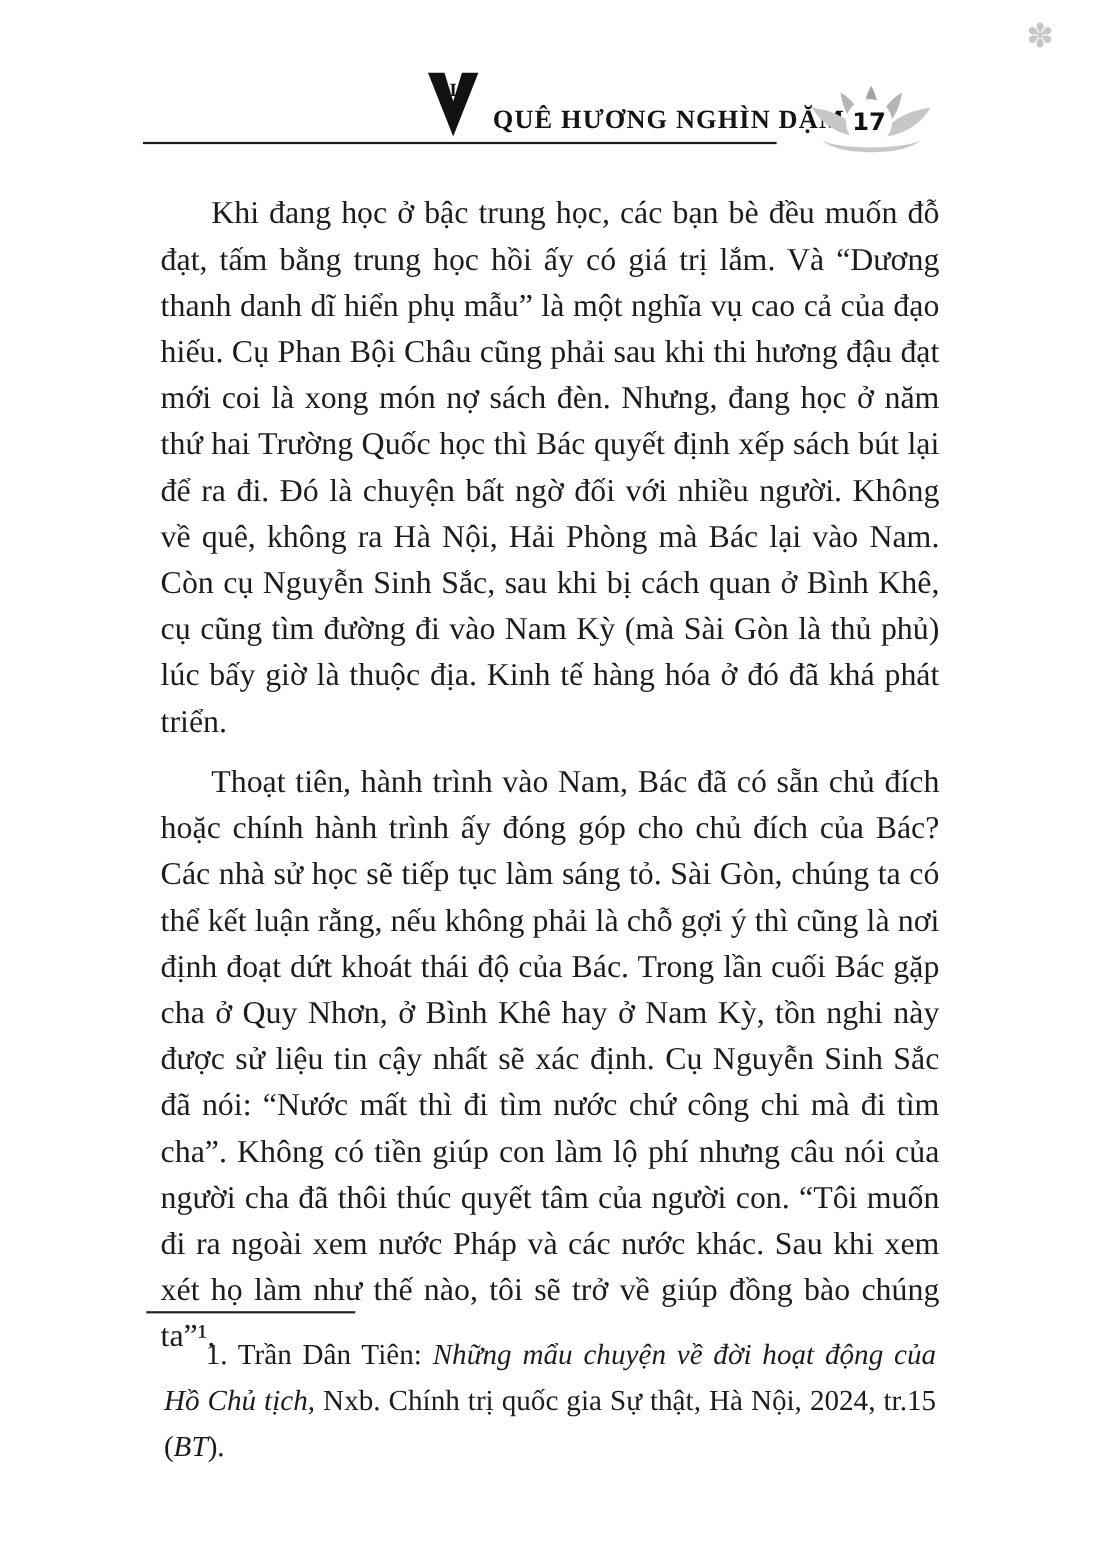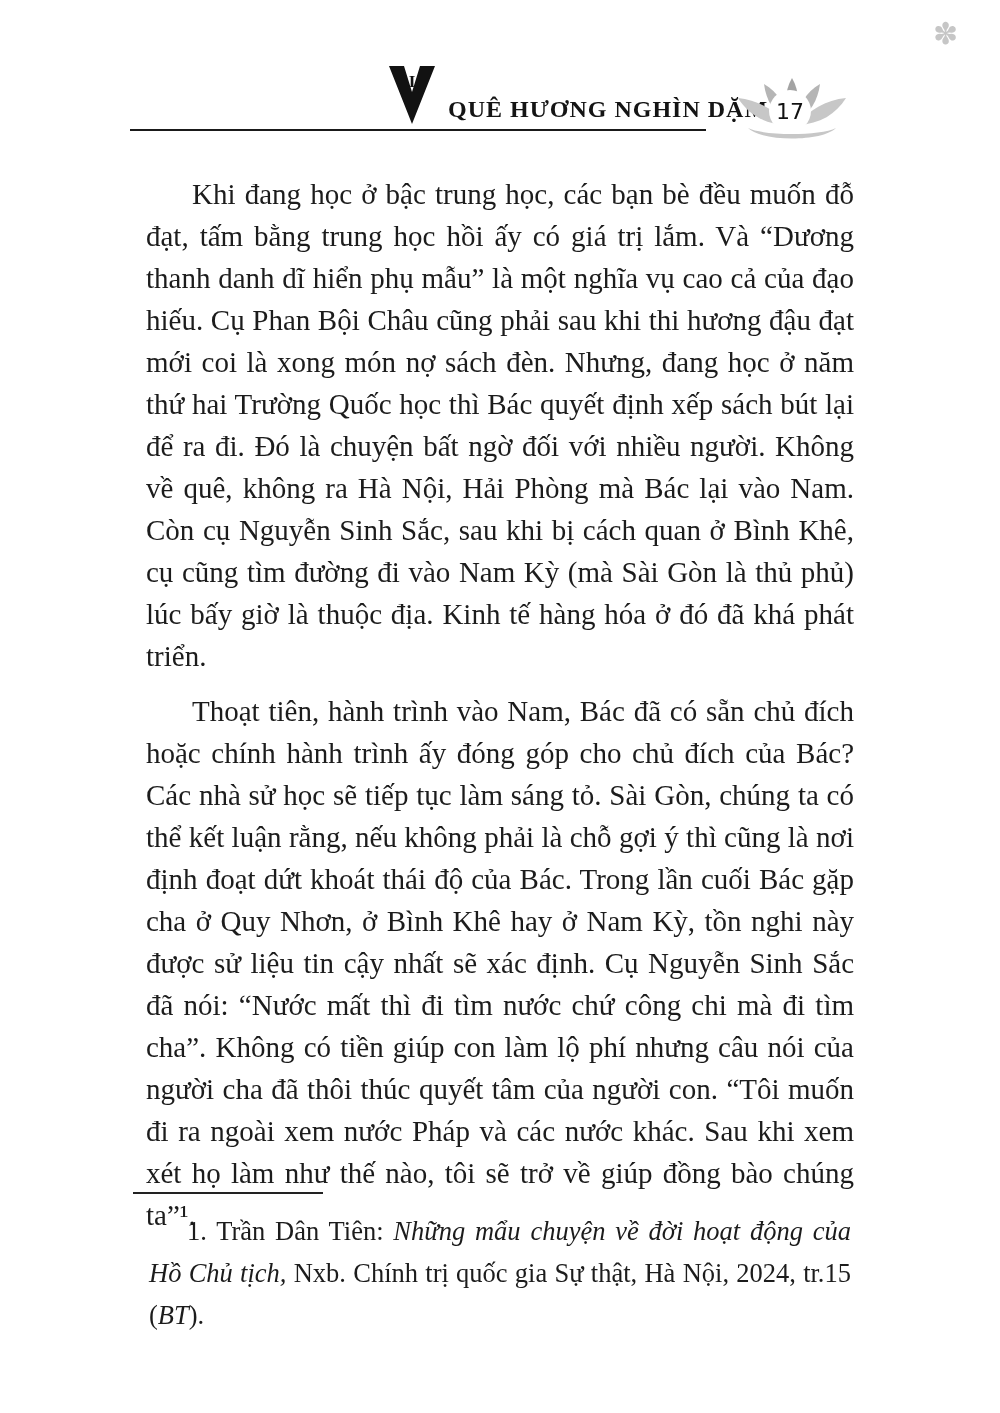--- a/index.html
+++ b/index.html
@@ -33,21 +33,21 @@
     position:absolute;left:130px;top:129px;width:576px;height:2px;
     background:#1a1a1a;
   }
   .lotus{position:absolute;left:726px;top:76px;}
   .page-number{
     position:absolute;left:769px;top:90px;
     width:42px;height:42px;border-radius:50%;
     background:#ffffff;
     display:flex;align-items:center;justify-content:center;
     font-family:"DejaVu Sans",sans-serif;
-    font-size:22px;font-weight:normal;color:#111;
+    font-size:22px;font-weight:bold;color:#111;
   }
   .body-text{
     position:absolute;left:133px;top:160px;width:734px;
     font-size:29px;line-height:42px;text-align:justify;
   }
   .body-text p{margin:13px;text-indent:46px;}
   .footnote-block{
     position:absolute;left:133px;top:1192px;width:734px;
   }
   .footnote-divider{

